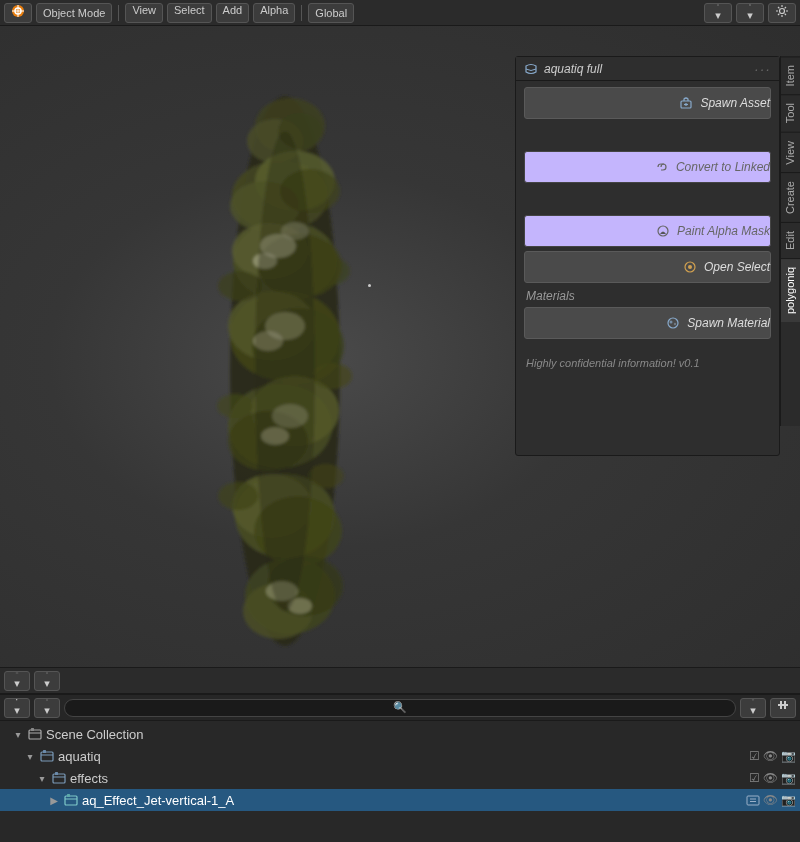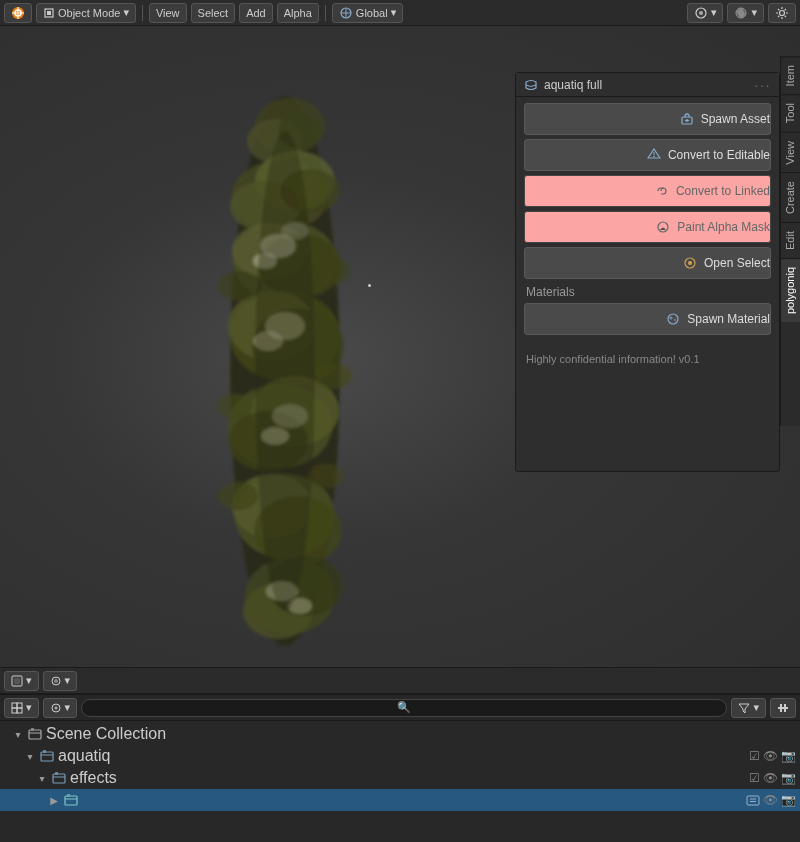--- a/index.html
+++ b/index.html
@@ -31,20 +31,21 @@
       border: 1px solid #555;
       border-radius: 3px;
       color: #ccc;
       font-size: 11px;
       padding: 0 6px;
       display: flex;
       align-items: center;
       gap: 3px;
       cursor: pointer;
       white-space: nowrap;
+      flex-direction: column;
     }
     .toolbar-separator { width: 1px; height: 16px; background: #555; margin: 0 2px; }
 
     
     .viewport-container {
       width: 100%;
       height: 667px;
       position: relative;
       background: #404040;
       overflow: hidden;
@@ -115,23 +116,24 @@
       font-size: 12px;
       display: flex;
       align-items: center;
       justify-content: flex-end;
       gap: 6px;
       cursor: pointer;
       position: relative;
     }
     .panel-button.disabled {
       color: #666;
-      background: #fca5a5;
+      background: #c4b5fd;
       border-color: #444;
       cursor: default;
+      margin-top: 28px;
     }
 
     .btn-icon {
       width: 16px;
       height: 16px;
       display: flex;
       align-items: center;
       justify-content: center;
       flex-shrink: 0;
     }
@@ -232,21 +234,21 @@
       height: 22px;
       display: flex;
       align-items: center;
       padding: 0 4px;
       gap: 4px;
       cursor: pointer;
     }
     .outliner-item.selected { background: #265880; }
     .tree-arrow { color: #999; font-size: 10px; width: 12px; text-align: center; flex-shrink: 0; }
     .item-icon { width: 14px; height: 14px; flex-shrink: 0; display: flex; align-items: center; justify-content: center; }
-    .item-label { flex: 1; font-size: 16px; color: #ccc; }
+    .item-label { flex: 1; font-size: 13px; color: #ccc; }
     .item-label.selected-text { color: #fff; }
 
     .outliner-right-icons {
       display: flex;
       gap: 3px;
       align-items: center;
       margin-left: auto;
     }
     .eye-icon, .cam-icon { color: #888; font-size: 12px; cursor: pointer; }
 
@@ -400,21 +402,21 @@
         <ellipse cx="132" cy="290" rx="20" ry="13" fill="#424618" opacity="0.6"></ellipse>
         <ellipse cx="126" cy="390" rx="18" ry="12" fill="#404218" opacity="0.65"></ellipse>
 
         <ellipse cx="85" cy="285" rx="30" ry="240" fill="#1e1e0e" opacity="0.3"></ellipse>
       </g>
     </svg>
   </div>
 
   <div class="cursor-dot" style="left: 365px; top: 255px;"></div>
 
-  <div class="right-panel" style="top: 46px;">
+  <div class="right-panel" style="top: 30px; font-style: italic;">
     <div class="panel-header">
       <svg width="14" height="14" viewBox="0 0 14 14">
         <path d="M2 4 Q7 1 12 4 L12 10 Q7 13 2 10 Z" fill="none" stroke="#88aacc" stroke-width="1.2"></path>
         <path d="M2 7 Q7 10 12 7" fill="none" stroke="#88aacc" stroke-width="1"></path>
       </svg>
       <span style="color:#ccc; font-size:12px;">aquatiq full</span>
       <span class="panel-header-dots">···</span>
     </div>
 
     <div class="panel-content">
@@ -424,30 +426,20 @@
           <svg width="14" height="14" viewBox="0 0 14 14">
             <rect x="2" y="5" width="10" height="7" rx="1" fill="none" stroke="#88aacc" stroke-width="1.2"></rect>
             <path d="M5 5 V3 Q7 1 9 3 V5" fill="none" stroke="#88aacc" stroke-width="1.2"></path>
             <line x1="7" y1="7" x2="7" y2="10" stroke="#88aacc" stroke-width="1.2"></line>
             <line x1="5" y1="8.5" x2="9" y2="8.5" stroke="#88aacc" stroke-width="1.2"></line>
           </svg>
         </div>
         <span>Spawn Asset</span>
       </div>
 
-      <div class="panel-button">
-        <div class="btn-icon">
-          <svg width="14" height="14" viewBox="0 0 14 14">
-            <polygon points="7,1 13,10 1,10" fill="none" stroke="#88aacc" stroke-width="1.2"></polygon>
-            <line x1="7" y1="4" x2="7" y2="7" stroke="#88aacc" stroke-width="1"></line>
-            <circle cx="7" cy="8.5" r="0.8" fill="#88aacc"></circle>
-          </svg>
-        </div>
-        <span>Convert to Editable</span>
-      </div>
 
       <div class="panel-button disabled">
         <div class="btn-icon">
           <svg width="14" height="14" viewBox="0 0 14 14">
             <path d="M3 7 Q3 4 6 4 H8 Q11 4 11 7 Q11 10 8 10 H6" fill="none" stroke="#666" stroke-width="1.2"></path>
             <path d="M6 7 Q6 4 9 4" fill="none" stroke="#666" stroke-width="1.2"></path>
           </svg>
         </div>
         <span>Convert to Linked</span>
       </div>
@@ -622,20 +614,21 @@
     <div class="outliner-item selected">
       <span style="width:40px"></span>
       <span class="tree-arrow">▶</span>
       <div class="item-icon">
         <svg width="14" height="14" viewBox="0 0 14 14">
           <rect x="1" y="3" width="12" height="9" rx="1" fill="none" stroke="#7ec8c8" stroke-width="1.2"></rect>
           <path d="M1 6 H13" stroke="#7ec8c8" stroke-width="1"></path>
           <rect x="3" y="1" width="3" height="3" rx="0.5" fill="#5eaaaa"></rect>
         </svg>
       </div>
+      <span class="item-label selected-text">aq_Effect_Jet-vertical-1_A</span>
       <div class="outliner-right-icons">
         <div class="item-icon">
           <svg width="14" height="14" viewBox="0 0 14 14">
             <rect x="1" y="3" width="12" height="9" rx="1" fill="none" stroke="#9ab0c8" stroke-width="1"></rect>
             <line x1="4" y1="6" x2="10" y2="6" stroke="#9ab0c8" stroke-width="1"></line>
             <line x1="4" y1="8.5" x2="10" y2="8.5" stroke="#9ab0c8" stroke-width="1"></line>
           </svg>
         </div>
         <span class="eye-icon">👁</span>
         <span class="cam-icon">📷</span>

